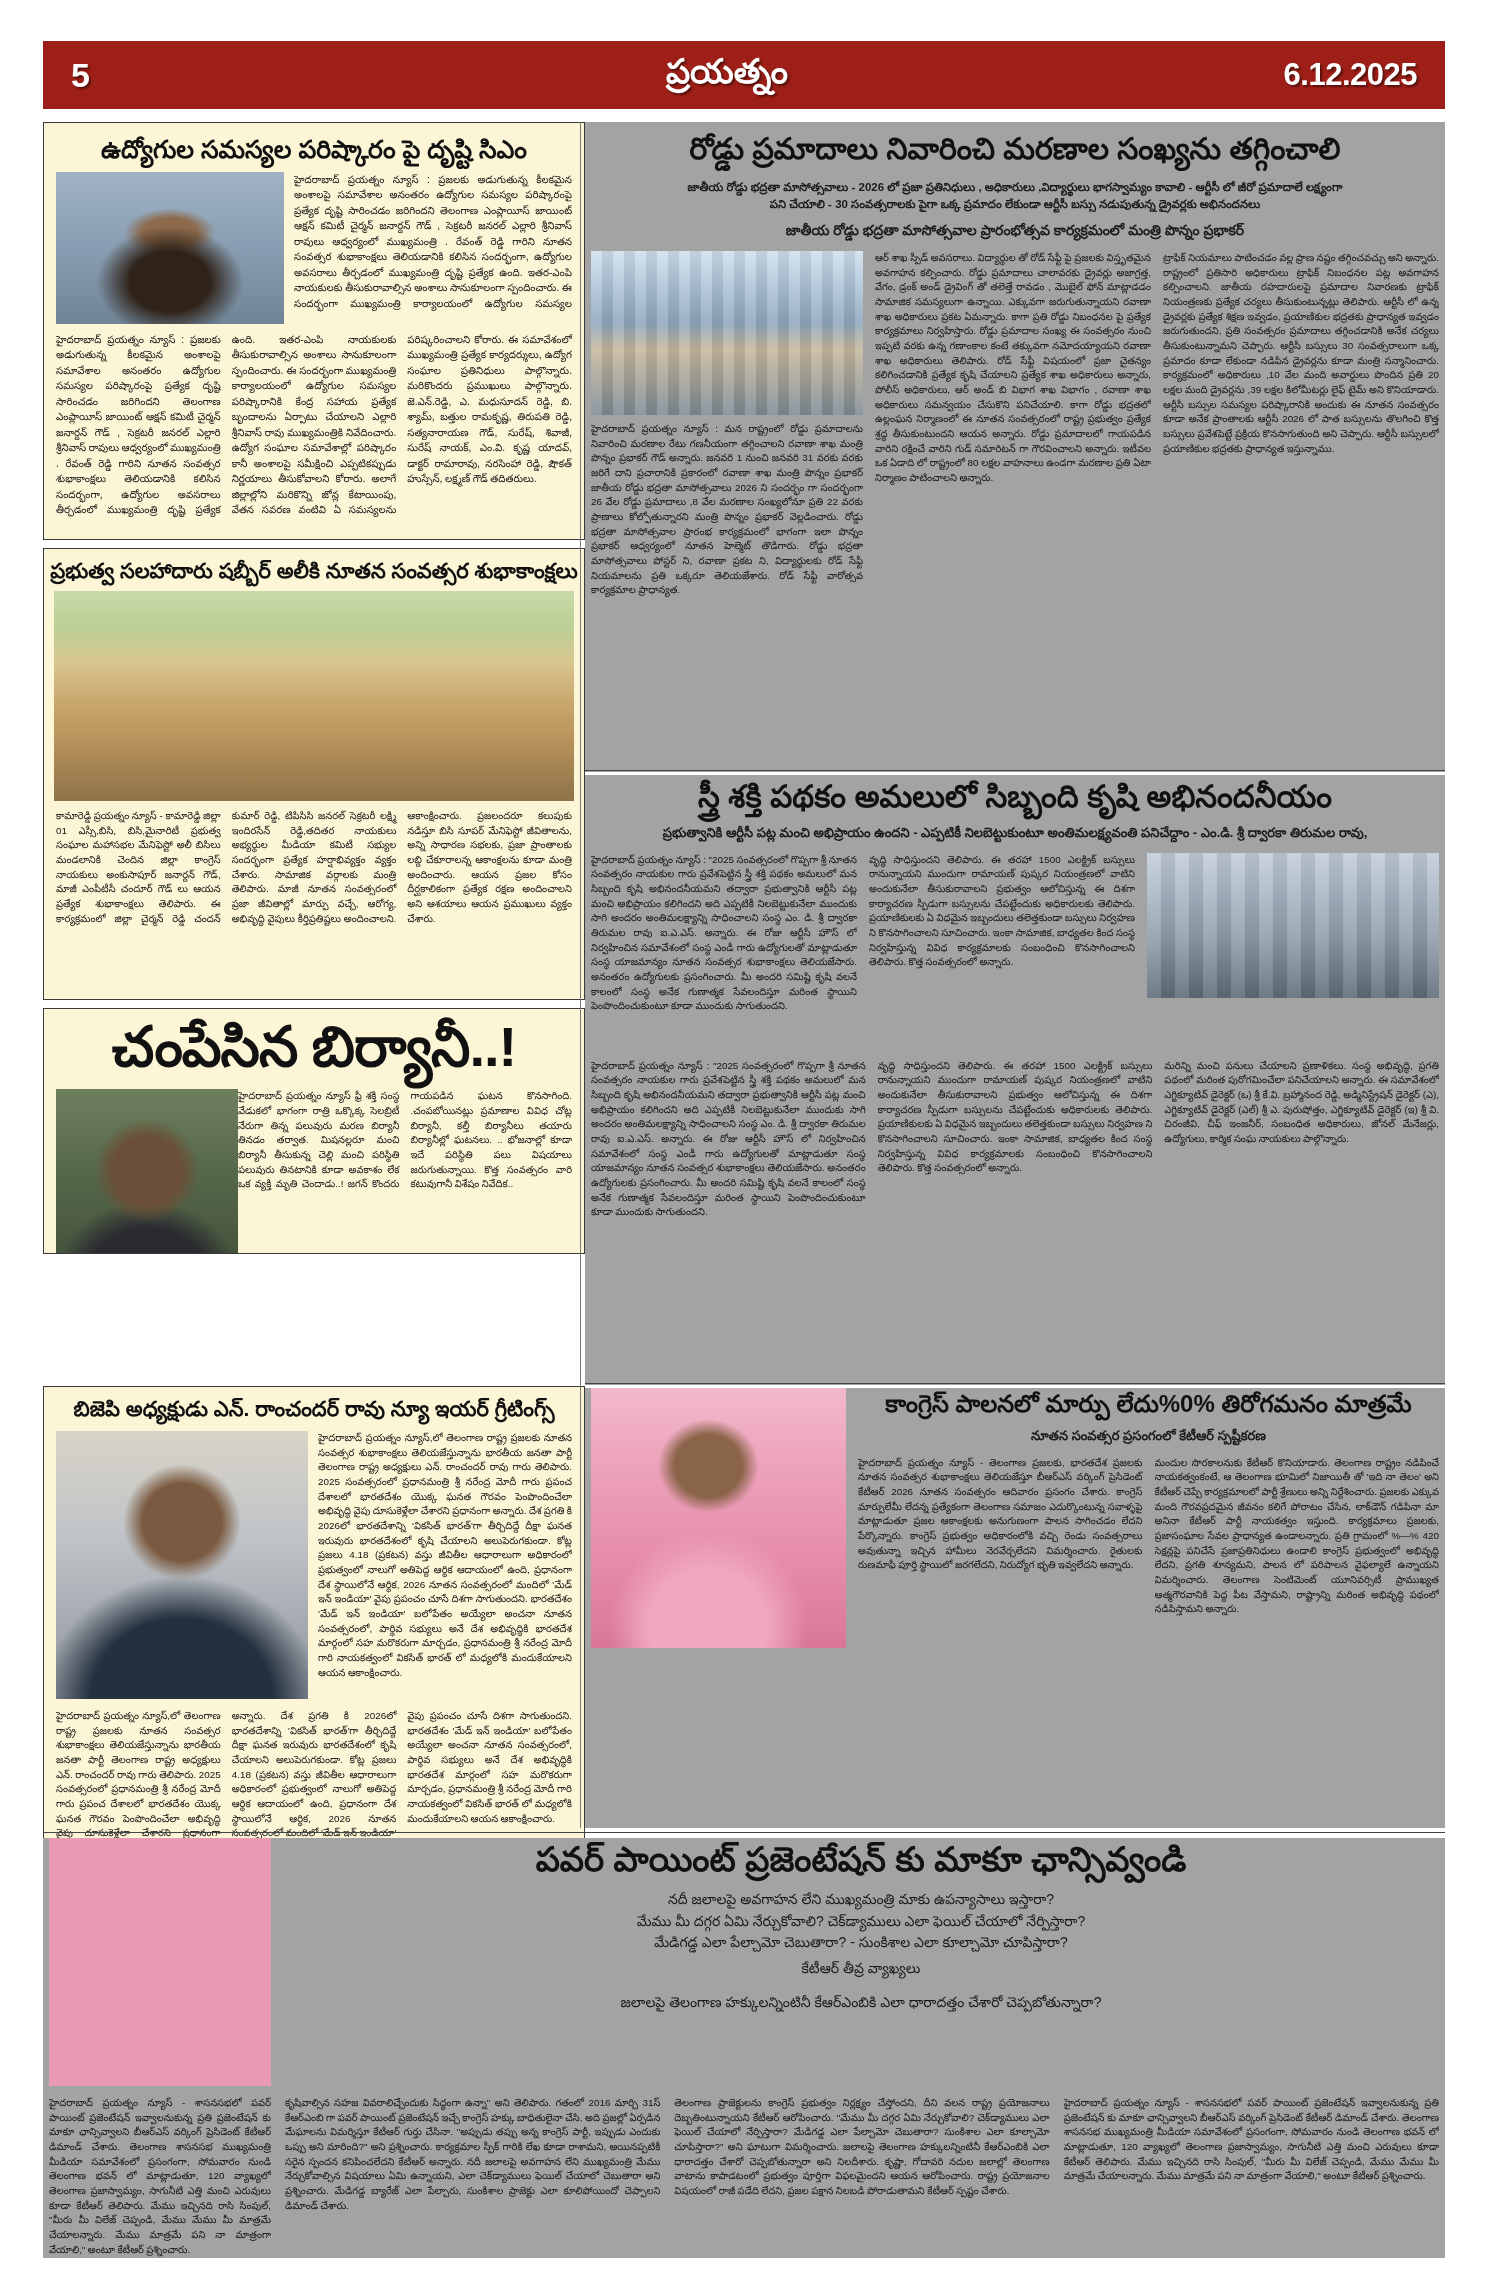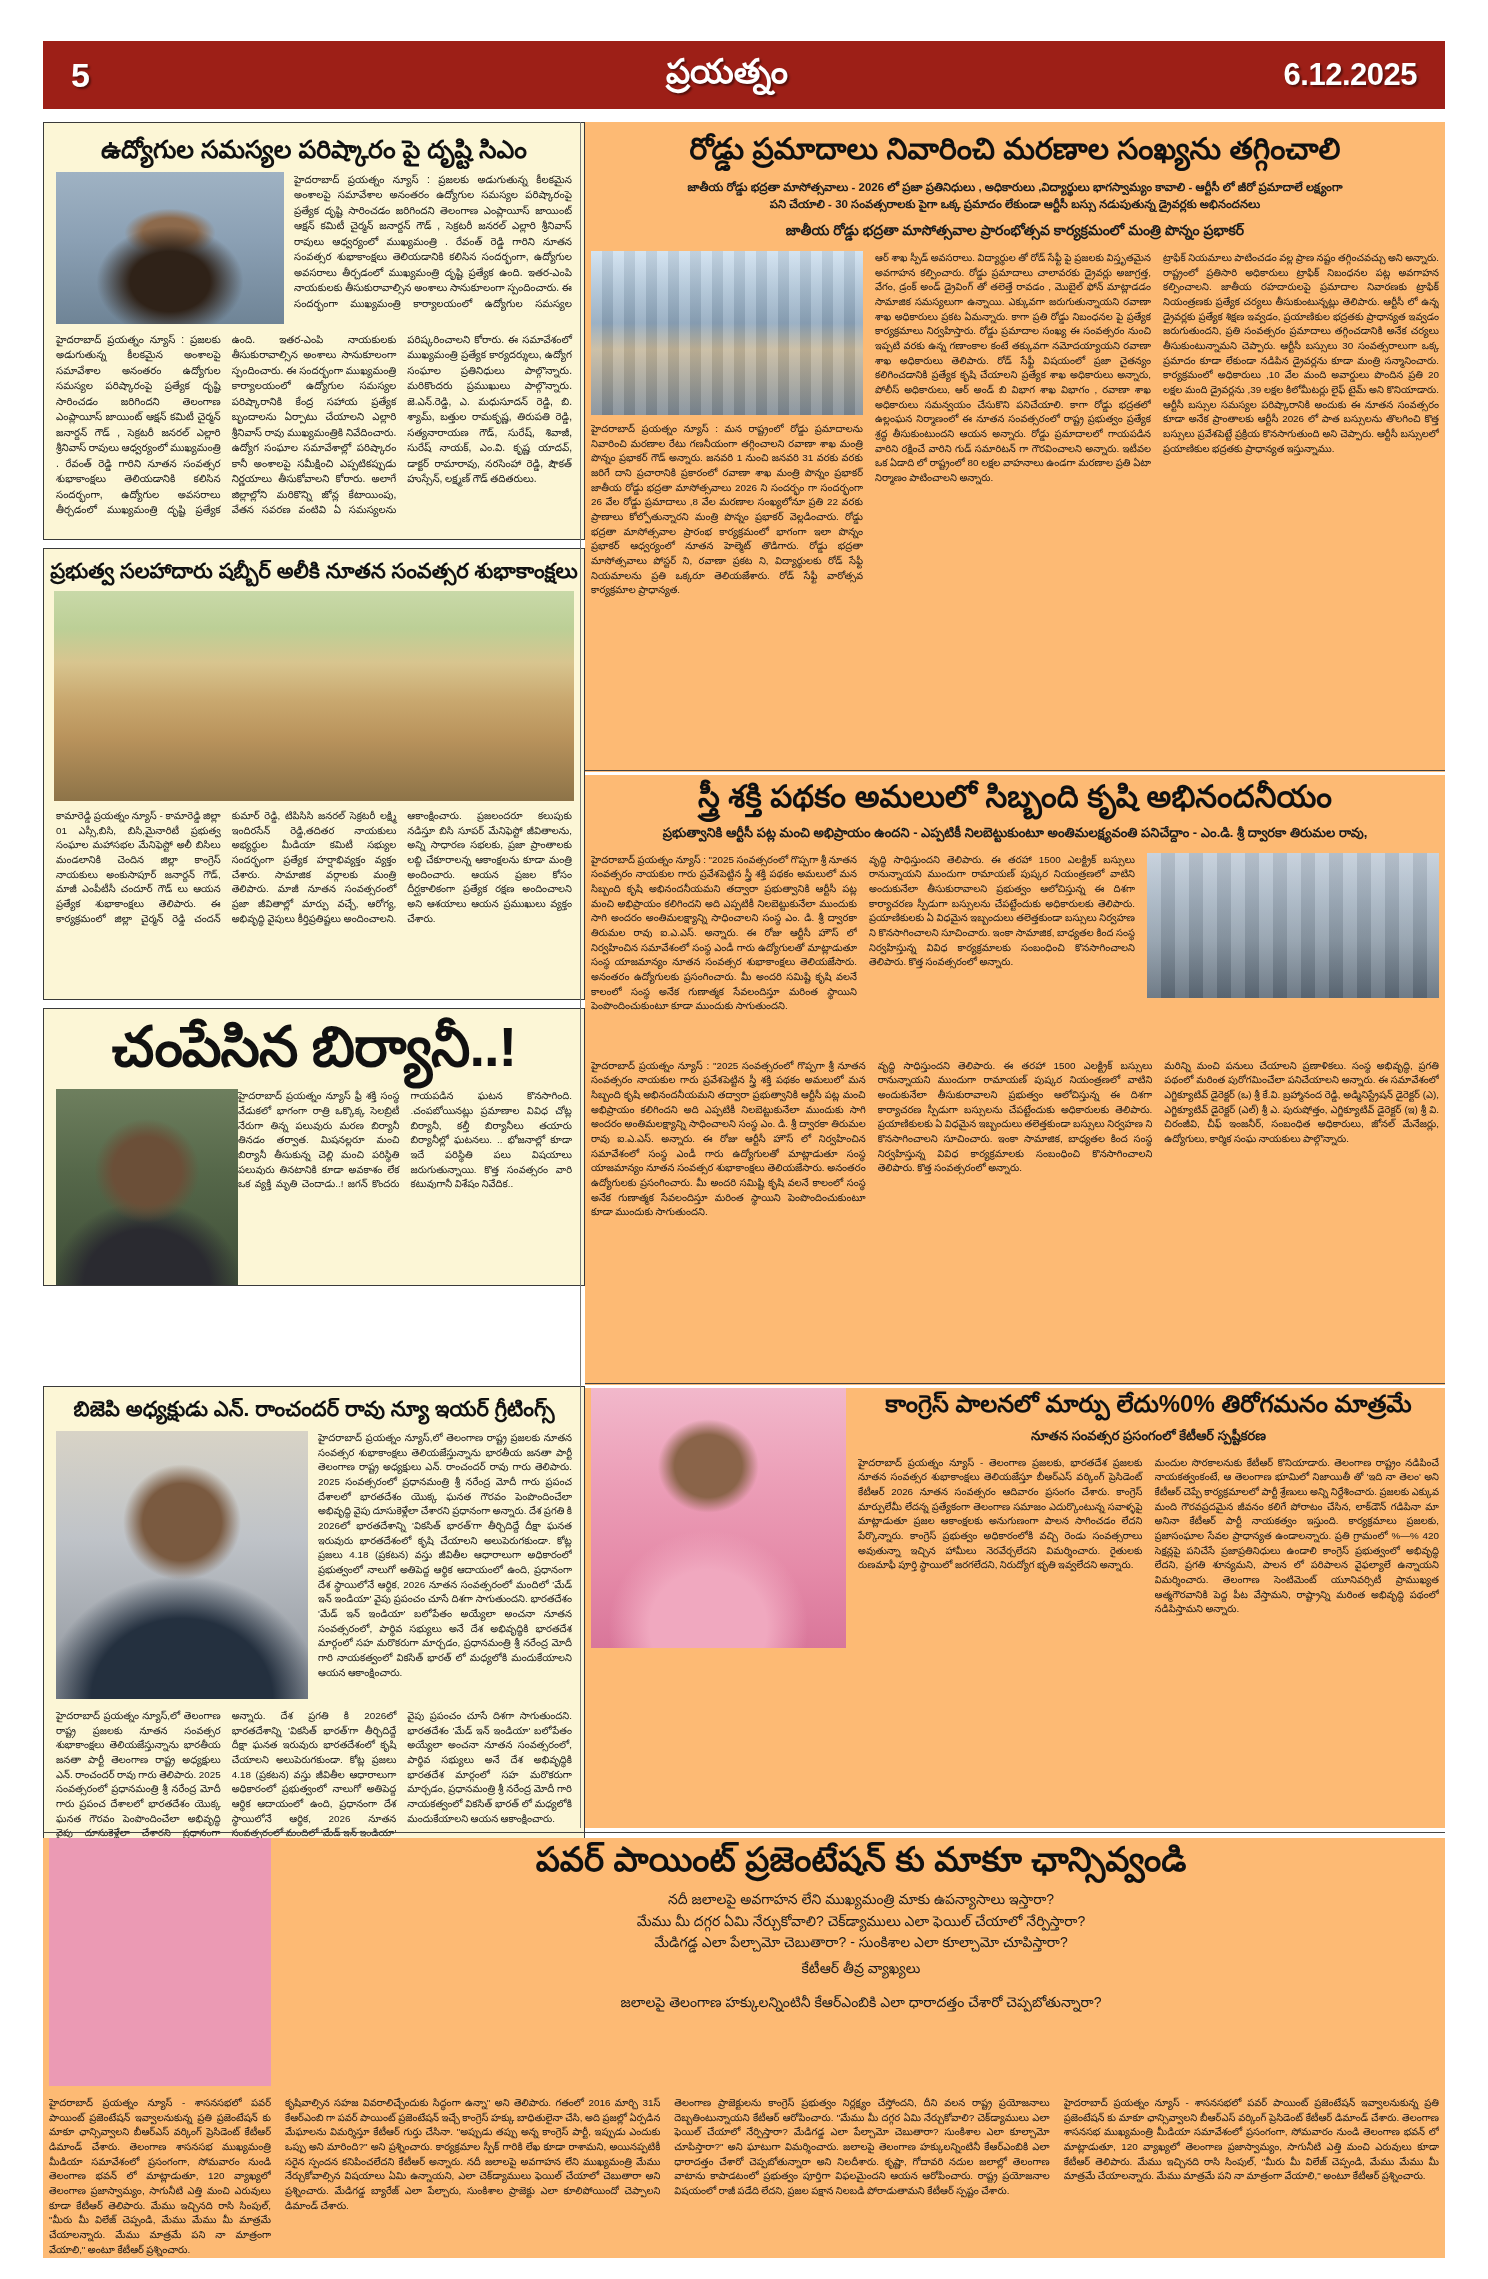--- a/index.html
+++ b/index.html
@@ -60,21 +60,21 @@
   }
 
   
   .box {
     position: absolute;
     box-sizing: border-box;
     border: 1.5px solid #3a3a3a;
     background: #fcf6d6;
     overflow: hidden;
   }
-  .box.white { background: #fdba74; }
+  .box.white { background: #a3a3a3; }
 
   .hl {
     font-weight: bold;
     color: #111;
     text-align: center;
     line-height: 1.15;
   }
   .hl-xl { font-size: 27px; }
   .hl-lg { font-size: 25px; }
   .hl-md { font-size: 21px; }
@@ -188,21 +188,21 @@
     </div>
     <div class="col" style="padding:0 12px 10px 12px; column-count:3; column-gap:11px; height:212px; overflow:hidden;">హైదరాబాద్ ప్రయత్నం న్యూస్ : ప్రజలకు అడుగుతున్న కీలకమైన అంశాలపై సమావేశాల అనంతరం ఉద్యోగుల సమస్యల పరిష్కారంపై ప్రత్యేక దృష్టి సారించడం జరిగిందని తెలంగాణ ఎంప్లాయీస్ జాయింట్ ఆక్షన్ కమిటీ చైర్మన్ జనార్దన్ గౌడ్ , సెక్రటరీ జనరల్ ఎల్లారి శ్రీనివాస్ రావులు ఆధ్వర్యంలో ముఖ్యమంత్రి . రేవంత్ రెడ్డి గారిని నూతన సంవత్సర శుభాకాంక్షలు తెలియడానికి కలిసిన సందర్భంగా, ఉద్యోగుల అవసరాలు తీర్చడంలో ముఖ్యమంత్రి దృష్టి ప్రత్యేక ఉంది. ఇతర-ఎంపి నాయకులకు తీసుకురావాల్సిన అంశాలు సానుకూలంగా స్పందించారు. ఈ సందర్భంగా ముఖ్యమంత్రి కార్యాలయంలో ఉద్యోగుల సమస్యల పరిష్కారానికి కేంద్ర సహాయ ప్రత్యేక బృందాలను ఏర్పాటు చేయాలని ఎల్లారి శ్రీనివాస్ రావు ముఖ్యమంత్రికి నివేదించారు. ఉద్యోగ సంఘాల సమావేశాల్లో పరిష్కారం కానీ అంశాలపై సమీక్షించి ఎప్పటికప్పుడు నిర్ణయాలు తీసుకోవాలని కోరారు. అలాగే జిల్లాల్లోని మరికొన్ని జోన్ల కేటాయింపు, వేతన సవరణ వంటివి ఏ సమస్యలను పరిష్కరించాలని కోరారు. ఈ సమావేశంలో ముఖ్యమంత్రి ప్రత్యేక కార్యదర్శులు, ఉద్యోగ సంఘాల ప్రతినిధులు పాల్గొన్నారు. మరికొందరు ప్రముఖులు పాల్గొన్నారు. జె.ఎన్.రెడ్డి, ఎ. మధుసూదన్ రెడ్డి, బి. శ్యామ్, బత్తుల రామకృష్ణ, తిరుపతి రెడ్డి, సత్యనారాయణ గౌడ్, సురేష్, శివాజీ, సురేష్ నాయక్, ఎం.వి. కృష్ణ యాదవ్, డాక్టర్ రామారావు, నరసింహా రెడ్డి, షౌకత్ హుస్సేన్, లక్ష్మణ్ గౌడ్ తదితరులు.</div>
   </div>
 
   <div class="box" style="left:43px; top:548px; width:542px; height:452px;">
     <div class="hl hl-md" style="margin:10px 6px 8px 6px;">ప్రభుత్వ సలహాదారు షబ్బీర్ అలీకి నూతన సంవత్సర శుభాకాంక్షలు</div>
     <div class="photo ph-group" style="margin:0 10px; height:210px;"></div>
     <div class="col tight" style="padding:8px 12px 8px 12px; column-count:3; column-gap:11px; height:200px; overflow:hidden;">కామారెడ్డి ప్రయత్నం న్యూస్ - కామారెడ్డి జిల్లా 01 ఎస్సీ,బిసి, బిసి,మైనారిటీ ప్రభుత్వ సంఘాల మహాసభల మేనిఫెస్టో అలీ బిసిలు మండలానికి చెందిన జిల్లా కాంగ్రెస్ నాయకులు అంకుసాపూర్ జనార్దన్ గౌడ్, మాజీ ఎంపీటీసీ చందూర్ గౌడ్ లు ఆయన ప్రత్యేక శుభాకాంక్షలు తెలిపారు. ఈ కార్యక్రమంలో జిల్లా చైర్మన్ రెడ్డి చందన్ కుమార్ రెడ్డి, టిపిసిసి జనరల్ సెక్రటరీ లక్ష్మి ఇందిరసేన్ రెడ్డి,తదితర నాయకులు అభ్యర్థుల మీడియా కమిటీ సభ్యుల సందర్భంగా ప్రత్యేక హర్షాభివ్యక్తం వ్యక్తం చేశారు. సామాజిక వర్గాలకు మంత్రి తెలిపారు. మాజీ నూతన సంవత్సరంలో ప్రజా జీవితాల్లో మార్పు వచ్చే, ఆరోగ్య, అభివృద్ధి వైపులు కీర్తిప్రతిష్టలు అందించాలని. ఆకాంక్షించారు. ప్రజలందరూ కలుపుకు నడిస్తూ బిసి సూపర్ మేనిఫెస్టో జీవితాలను, అన్ని సాధారణ సభలకు, ప్రజా ప్రాంతాలకు లబ్ది చేకూరాలన్న ఆకాంక్షలను కూడా మంత్రి అందించారు. ఆయన ప్రజల కోసం దీర్ఘకాలికంగా ప్రత్యేక రక్షణ అందించాలని అని ఆశయాలు ఆయన ప్రముఖులు వ్యక్తం చేశారు.</div>
   </div>
 
-  <div class="box" style="left:43px; top:1008px; width:542px; height:278px;">
+  <div class="box" style="left:43px; top:1008px; width:542px; height:246px;">
     <div class="hl hl-huge" style="margin:6px 6px 10px 6px;">చంపేసిన బిర్యానీ..!</div>
     <div style="display:flex; gap:0; padding:0 12px 10px 12px;">
       <div class="photo ph-man" style="width:182px; height:205px; flex:0 0 182px;"></div>
       <div class="col tight" style="flex:1; height:205px; overflow:hidden; column-count:2; column-gap:11px;">హైదరాబాద్ ప్రయత్నం న్యూస్ ఫ్రీ శక్తి సంస్థ వేడుకలో భాగంగా రాత్రి ఒక్కొక్క సెలబ్రిటీ నేరుగా తిన్న పలువురు మరణ బిర్యానీ తినడం తర్వాత. మిషనల్లరూ మంచి బిర్యానీ తీసుకున్న చెల్లి మంచి పరిస్థితి పలువురు తినటానికి కూడా అవకాశం లేక ఒక వ్యక్తి మృతి చెందాడు..! జగన్ కొందరు గాయపడిన ఘటన కొనసాగింది. .చంపబోయినట్లు ప్రమాణాల వివిధ చోట్ల బిర్యానీ, కల్తీ బిర్యానీలు తయారు బిర్యానీల్లో ఘటనలు. .. భోజనాల్లో కూడా ఇదే పరిస్థితి పలు విషయాలు జరుగుతున్నాయి. కొత్త సంవత్సరం వారి కటువుగానీ విశేషం నివేదిక..</div>
     </div>
   </div>
 
   <div class="box" style="left:43px; top:1346px; width:542px; height:500px;margin-top:40px;">
     <div class="hl hl-md" style="margin:10px 8px 10px 8px;">బిజెపి అధ్యక్షుడు ఎన్. రాంచందర్ రావు న్యూ ఇయర్ గ్రీటింగ్స్</div>
     <div style="display:flex; gap:10px; padding:0 12px 10px 12px;">

